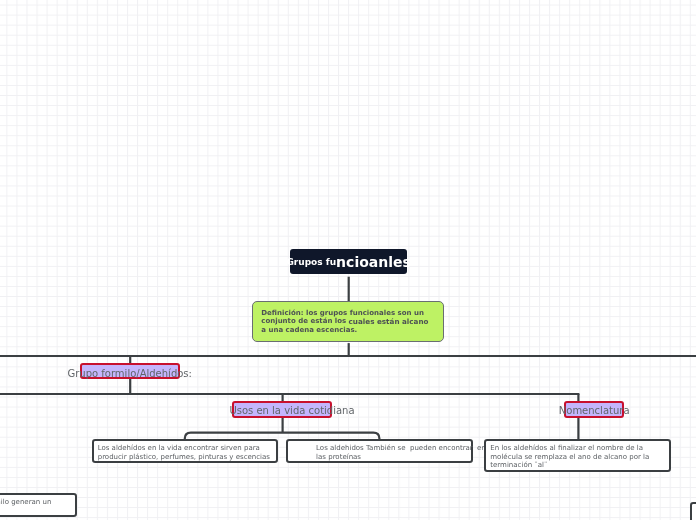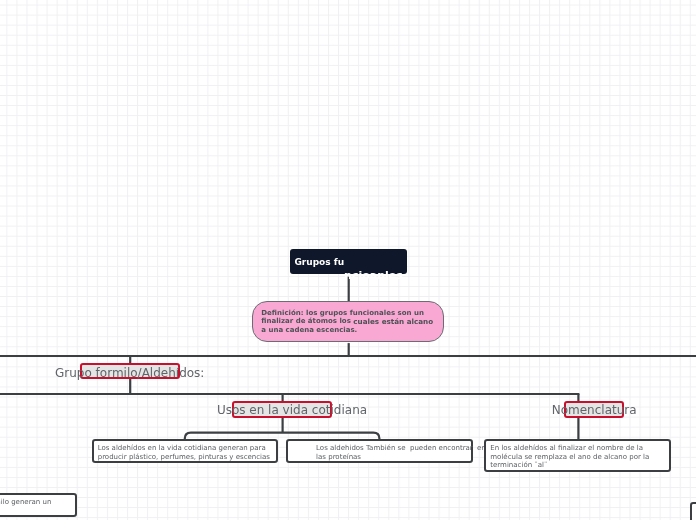--- a/index.html
+++ b/index.html
@@ -16,35 +16,35 @@
   }
   svg.links{position:absolute;left:0;top:0;width:696px;height:520px;z-index:1;}
   .node{position:absolute;box-sizing:border-box;white-space:pre;z-index:2;}
   .ln{white-space:pre;}
   .node-root{
     background:#0f172a;border-radius:3px;color:#ffffff;
     font-weight:bold;font-size:9px;line-height:9px;
     display:flex;align-items:flex-start;justify-content:center;
     padding-top:8.9px;
   }
-  .root-sub{ font-size:11px; position:relative; top:13px; }
+  .root-sub{ font-size:14px; position:relative; top:0; }
   .def-sub{ font-size:7.2px; font-weight:bold; position:relative; top:0.6px; }
   .node-red{
-    background:#e5e5e5;border:2.2px solid #c8102e;border-radius:3px;
-    color:#616569;font-size:12px;line-height:7px;
+    background:#c4b5fd;border:2.2px solid #c8102e;border-radius:3px;
+    color:#616569;font-size:10px;line-height:7px;
     display:flex;align-items:flex-start;justify-content:center;
     padding-top:4.6px;
   }
   .node-dark{
     background:#ffffff;border:2.2px solid #3b3f42;border-radius:3.2px;
     color:#5a5e62;font-size:7px;line-height:8.1px;
     padding:3.6px 4px;
   }
   .node-def{
-    background:#f9a8d4;border:1.5px solid #696e72;border-radius:15px;
+    background:#bef264;border:1.5px solid #696e72;border-radius:5px;
     color:#4d5154;font-size:7px;font-weight:bold;line-height:8.4px;
     padding:6.5px 8px;
   }
 </style>
 </head>
 <body>
 
 <div id="canvas">
   <svg class="grid" viewBox="0 0 696 520">
     <defs>
@@ -67,29 +67,29 @@
     </g>
     <g fill="none" stroke="#3b3f42" stroke-width="2.2" stroke-linecap="butt" stroke-linejoin="round">
       <path d="M184.8,439.5 L184.8,438.5 Q184.8,432.6 190.8,432.6 L373.4,432.6 Q379.4,432.6 379.4,438.5 L379.4,439.5"></path>
     </g>
   </svg>
 
   <div class="node node-root" style="left:290.4px;top:249.2px;width:116.5px;height:25px;">
     <span>Grupos fu</span><span class="root-sub">ncioanles</span>
   </div>
 
-  <div class="node node-def" style="left:252.3px;top:301.3px;width:191.7px;height:41px;"><div class="ln">Definición: los grupos funcionales son un</div><div class="ln"><span>finalizar de átomos los </span><span class="def-sub">cuales están alcano</span></div><div class="ln">a una cadena escencias.</div></div>
+  <div class="node node-def" style="left:252.3px;top:301.3px;width:191.7px;height:41px;"><div class="ln">Definición: los grupos funcionales son un</div><div class="ln"><span>conjunto de están los </span><span class="def-sub">cuales están alcano</span></div><div class="ln">a una cadena escencias.</div></div>
 
   <div class="node node-red" style="left:79.6px;top:363.2px;width:100.2px;height:16.3px;">Grupo formilo/Aldehídos:</div>
 
   <div class="node node-red" style="left:232.2px;top:400.6px;width:99.6px;height:17.1px;padding-left:20px;">Usos en la vida cotidiana</div>
 
   <div class="node node-red" style="left:548px;top:400.5px;width:60.3px;height:17px;margin-left:16px;">Nomenclatura</div>
 
-  <div class="node node-dark" style="left:91.7px;top:438.9px;width:186.1px;height:24.4px;">Los aldehídos en la vida cotidiana generan para
+  <div class="node node-dark" style="left:91.7px;top:438.9px;width:186.1px;height:24.4px;">Los aldehídos en la vida encontrar sirven para
 producir plástico, perfumes, pinturas y escencias</div>
 
   <div class="node node-dark" style="left:286.1px;top:438.9px;width:186.5px;height:24.5px;padding-left:28px;">Los aldehidos También se  pueden encontrar  en
 las proteínas</div>
 
   <div class="node node-dark" style="left:484.3px;top:438.9px;width:187px;height:33.5px;">En los aldehídos al finalizar el nombre de la
 molécula se remplaza el ano de alcano por la
 terminación ¨al¨</div>
 
   <div class="node node-dark" style="left:-9.7px;top:492.9px;width:86.5px;height:23.7px;">nilo generan un</div>

